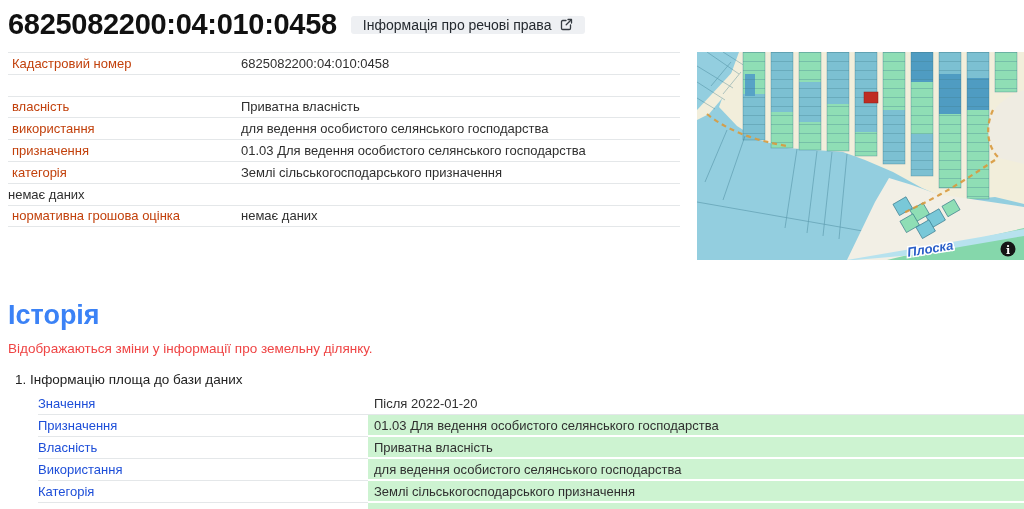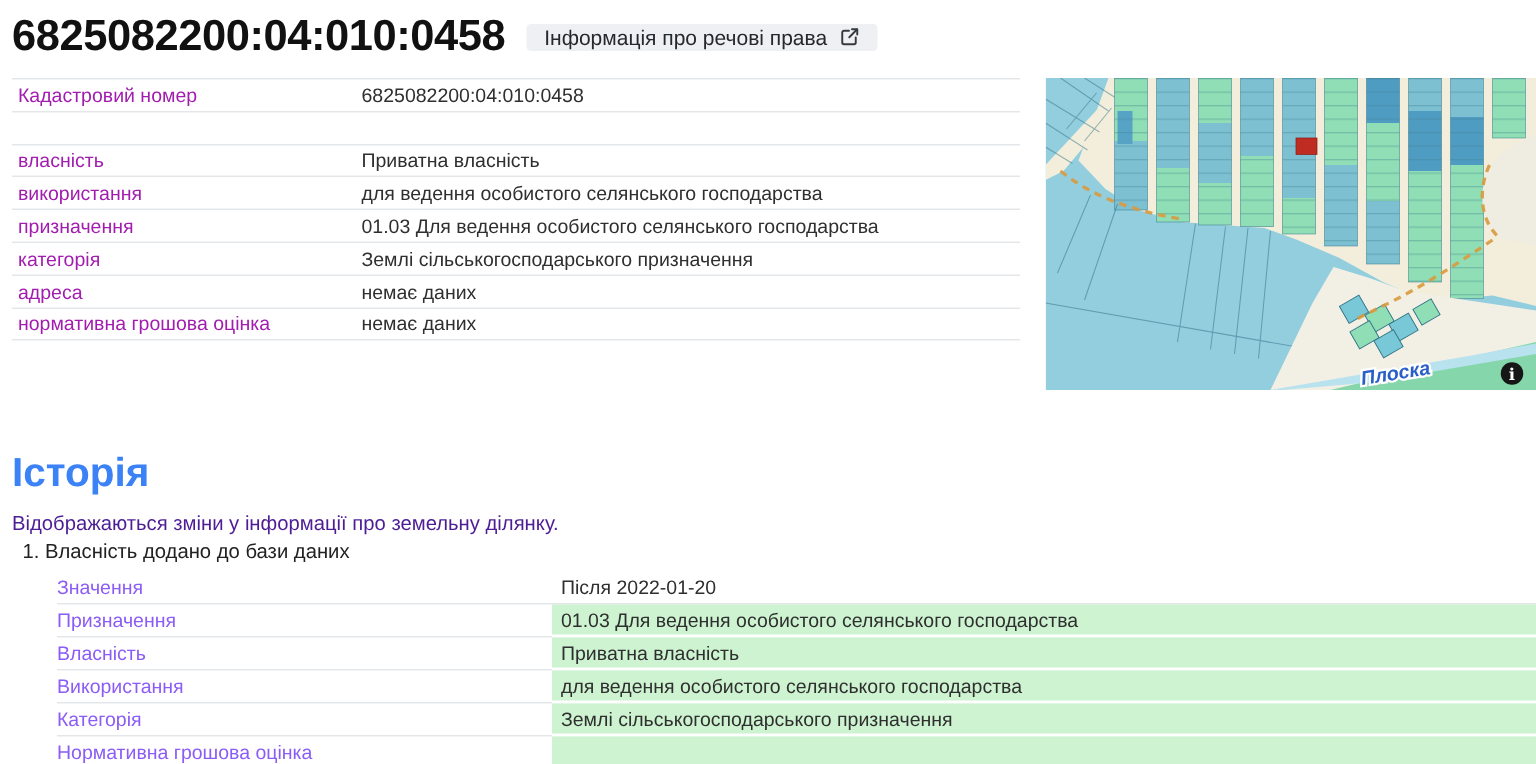--- a/index.html
+++ b/index.html
@@ -11,32 +11,32 @@
   h1.cad-title { font-size: 29px; font-weight: 700; margin: 0; color: #111; letter-spacing: -0.3px; }
   .rights-btn {
     display: inline-flex; align-items: center; gap: 9px; background: #eef0f3; border: none;
     border-radius: 3px; height: 18px; padding: 0 12px; font-size: 14px; color: #24292f;
     font-family: "Liberation Sans", sans-serif; cursor: pointer;
   }
   .rights-btn svg { display: block; }
   .main { position: relative; margin-top: 8px; min-height: 218px; }
   .ptable { margin-left: 8px; width: 672px; border-top: 1px solid #e4e7e9; }
   .prow { display: flex; height: 21.8px; border-bottom: 1px solid #e4e7e9; align-items: center; font-size: 13px; }
-  .prow .lbl { width: 233px; padding-left: 4px; color: #a21caf; }
+  .prow .lbl { width: 233px; padding-left: 4px; color: #c2410c; }
   .prow .val { flex: 1; color: #2f2f2f; }
   .map-wrap { position: absolute; top: 0; right: 0; width: 327px; height: 208px; overflow: hidden; }
   .map-wrap svg { width: 100%; height: 100%; display: block; }
   .history { margin-top: 30px; }
   h2.hist-title { font-size: 27px; font-weight: 700; margin: 0 0 10px 8px; color: #3b82f6; }
-  .hist-desc { margin: 0 0 4px 8px; font-size: 13.5px; color: #4c1d95; }
+  .hist-desc { margin: 0 0 16px 8px; font-size: 13.5px; color: #ef4444; }
   ol.hist-list { margin: 0; padding-left: 30px; font-size: 13.5px; color: #222; }
   ol.hist-list li { padding-left: 0; }
   .htable { margin: 6px 0 0 8px; }
   .hrow { display: flex; height: 22px; font-size: 13px; }
-  .hrow .hlbl { width: 330px; display: flex; align-items: center; border-bottom: 1px solid #e4e7e9; color: #8b5cf6; }
+  .hrow .hlbl { width: 330px; display: flex; align-items: center; border-bottom: 1px solid #e4e7e9; color: #1d4ed8; }
   .hrow .hval { flex: 1; display: flex; align-items: center; padding-left: 6px; color: #2f2f2f; }
   .hrow.header-row .hval { border-bottom: 1px solid #e4e7e9; }
   .hrow.green .hval { background: #cdf3d1; border-bottom: 2px solid #fff; }
 </style>
 </head>
 <body>
 
 <div class="header">
   <h1 class="cad-title">6825082200:04:010:0458</h1>
   <button class="rights-btn">
@@ -69,21 +69,20 @@
       </div>
     <div class="prow">
         <div class="lbl">призначення</div>
         <div class="val">01.03 Для ведення особистого селянського господарства</div>
       </div>
     <div class="prow">
         <div class="lbl">категорія</div>
         <div class="val">Землі сільськогосподарського призначення</div>
       </div>
     <div class="prow">
-        <div class="lbl">адреса</div>
         <div class="val">немає даних</div>
       </div>
     <div class="prow">
         <div class="lbl">нормативна грошова оцінка</div>
         <div class="val">немає даних</div>
       </div>
   </div>
 
   <div class="map-wrap">
     <svg viewBox="0 0 327 208" preserveAspectRatio="none">
@@ -198,21 +197,21 @@
       </g>
     </svg>
   </div>
 </div>
 
 <div class="history">
   <h2 class="hist-title">Історія</h2>
   <p class="hist-desc">Відображаються зміни у інформації про земельну ділянку.</p>
   <ol class="hist-list">
     <li>
-      <span>Власність додано до бази даних</span>
+      <span>Інформацію площа до бази даних</span>
       <div class="htable">
         <div class="hrow header-row">
             <div class="hlbl">Значення</div>
             <div class="hval">Після 2022-01-20</div>
           </div>
         <div class="hrow green">
             <div class="hlbl">Призначення</div>
             <div class="hval">01.03 Для ведення особистого селянського господарства</div>
           </div>
         <div class="hrow green">

